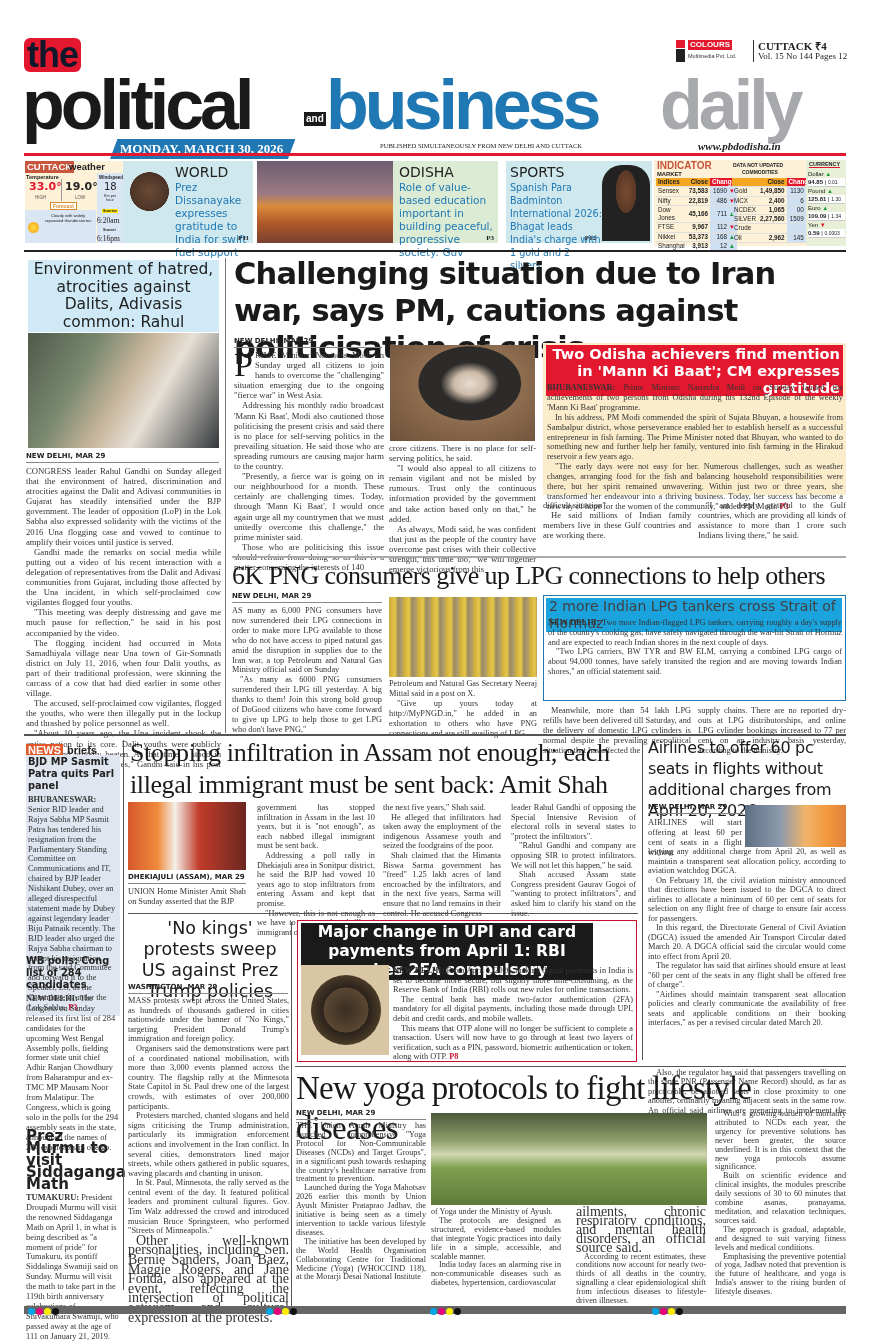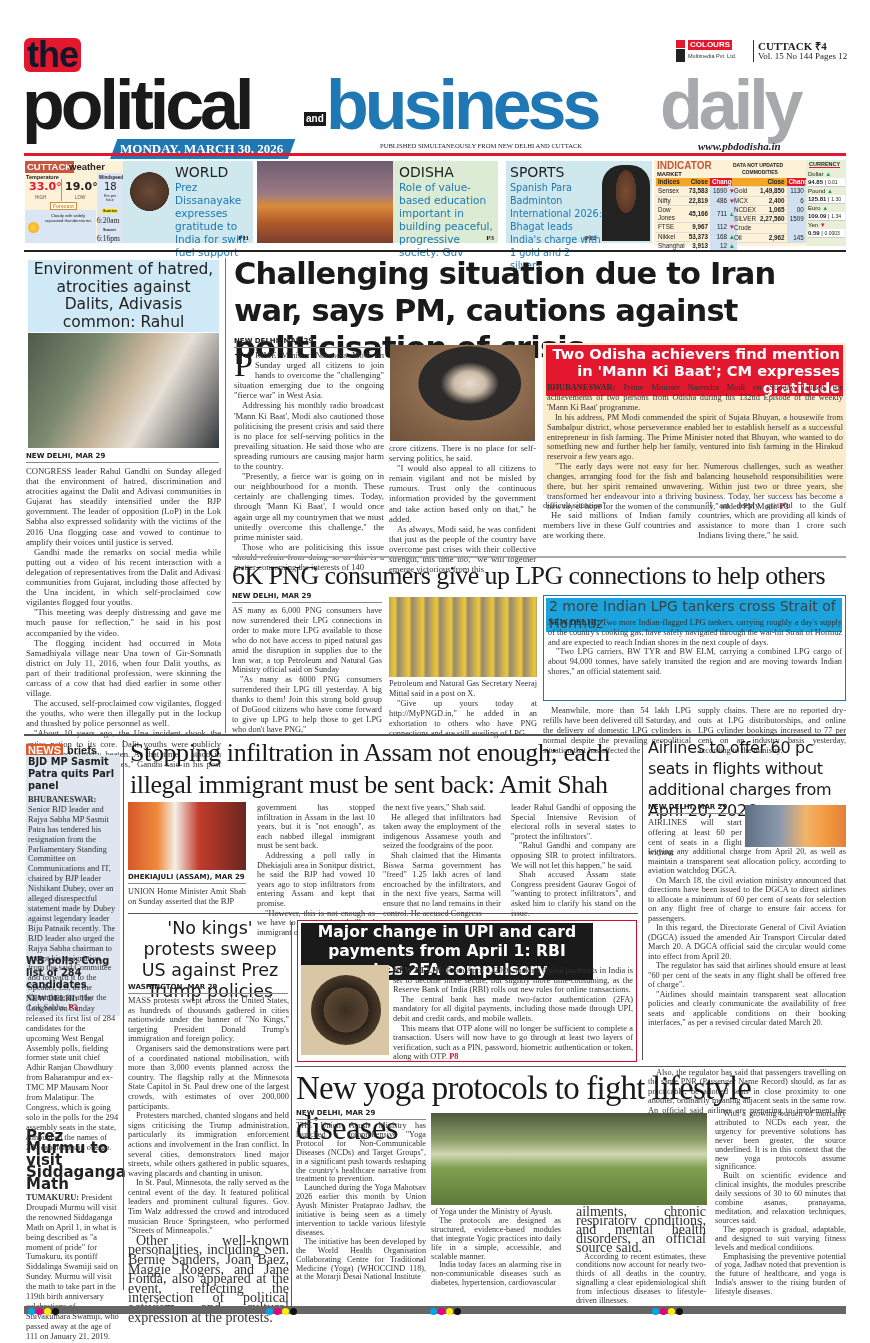--- a/index.html
+++ b/index.html
@@ -326,21 +326,21 @@
   </div>
 <div class="abs" style="left:128px;top:913px;width:510px;height:1px;background:#555"></div>
 <div class="abs" style="left:642px;top:740px;width:1px;height:320px;background:#555"></div>
 
 <div class="abs cond" style="left:648px;top:737px;width:198px;font-size:16px;line-height:21px;color:#1a1a1a;letter-spacing:-0.3px">Airlines to offer 60 pc seats in flights without additional charges from April 20, 2026</div>
 <div class="abs dateline" style="left:648px;top:803px;width:95px">NEW DELHI, MAR 29</div>
 <div class="abs" style="left:745px;top:805px;width:101px;height:42px;background:linear-gradient(90deg,#5f6f84 0,#8d9aad 35%,#f1b46a 60%,#f39a3f 80%,#e0813a 100%)"></div>
 <p class="abs body" style="left:648px;top:817px;width:94px">AIRLINES will start offering at least 60 per cent of seats in a flight without</p>
 <div class="abs" style="left:648px;top:847px;width:198px" id="airlines-body">
     <p class="body" style="font-size: 8.3px; line-height: 9.5px;">levying any additional charge from April 20, as well as maintain a transparent seat allocation policy, according to aviation watchdog DGCA.</p>
-    <p class="body" style="font-size: 8.3px; line-height: 9.5px; text-indent: 8px;">On March 18, the civil aviation ministry announced that directions have been issued to the DGCA to direct airlines to allocate a minimum of 60 per cent of seats for selection on any flight free of charge to ensure fair access for passengers.</p>
+    <p class="body" style="font-size: 8.3px; line-height: 9.5px; text-indent: 8px;">On February 18, the civil aviation ministry announced that directions have been issued to the DGCA to direct airlines to allocate a minimum of 60 per cent of seats for selection on any flight free of charge to ensure fair access for passengers.</p>
     <p class="body" style="font-size: 8.3px; line-height: 9.5px; text-indent: 8px;">In this regard, the Directorate General of Civil Aviation (DGCA) issued the amended Air Transport Circular dated March 20. A DGCA official said the circular would come into effect from April 20.</p>
     <p class="body" style="font-size: 8.3px; line-height: 9.5px; text-indent: 8px;">The regulator has said that airlines should ensure at least "60 per cent of the seats in any flight shall be offered free of charge".</p>
     <p class="body" style="font-size: 8.3px; line-height: 9.5px; text-indent: 8px;">"Airlines should maintain transparent seat allocation policies and clearly communicate the availability of free seats and applicable conditions on their booking interfaces," as per a revised circular dated March 20.</p>
     <p class="body" style="font-size: 8.3px; line-height: 9.5px; text-indent: 8px; margin-top: 40px;">Also, the regulator has said that passengers travelling on the same PNR (Passenger Name Record) should, as far as practicable, be allotted seats in close proximity to one another, ordinarily meaning adjacent seats in the same row. An official said airlines are preparing to implement the new directive.</p>
   </div>
 
 <div class="abs cond" style="left:130px;top:918px;width:160px;font-size:17.5px;line-height:21px;text-align:center;color:#1a1a1a">'No kings' protests sweep US against Prez Trump policies</div>
 <div class="abs dateline" style="left:128px;top:983px;width:160px">WASHINGTON, MAR 29</div>
 <div class="abs" style="left:128px;top:996px;width:161px" id="nokings-body">
     <p class="body" style="font-size: 8.4px; line-height: 9.6px;">MASS protests swept across the United States, as hundreds of thousands gathered in cities nationwide under the banner of "No Kings," targeting President Donald Trump's immigration and foreign policy.</p>

